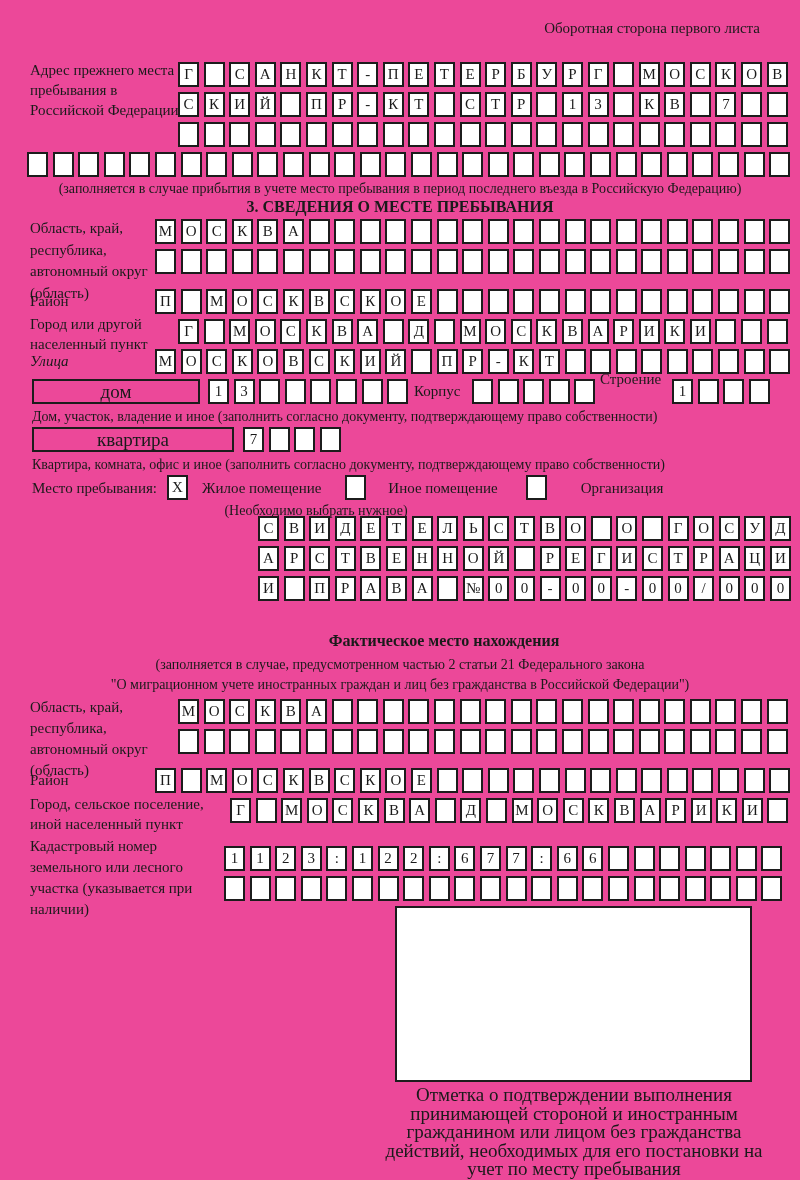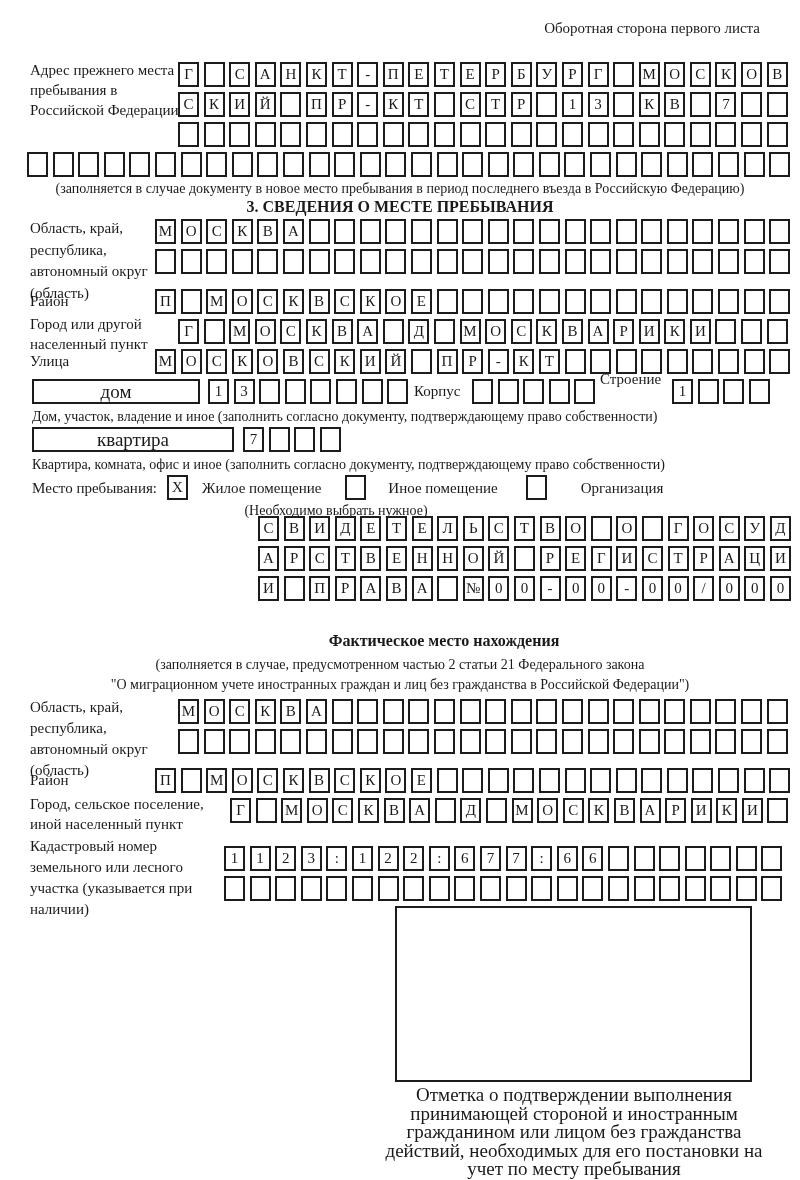--- a/index.html
+++ b/index.html
@@ -1,18 +1,18 @@
 <!DOCTYPE html>
 <html><head>
 <meta charset="utf-8">
 <style>
   html,body { margin:0; padding:0; background:#e8e8e8; }
   .page {
     position:relative; width:800px; height:1180px; margin:0 auto;
-    background:#ffffff; color:#1a1a1a;
+    background:#ec4899; color:#1a1a1a;
     font-family:"Liberation Serif", serif; overflow:hidden;
   }
   .abs { position:absolute; }
   .lbl { font-size:15px; line-height:20px; }
   .cap { font-size:14px; line-height:18px; }
   .ttl { font-weight:bold; font-size:16px; text-align:center; width:800px; left:0; }
   .cellrow { display:flex; gap:4.6px; }
   .cell {
     flex:0 0 21px; width:21px; height:25px; box-sizing:border-box;
     border:2px solid #1c1c1c; background:#fff;
@@ -138,21 +138,21 @@
       <div class="cell"></div>
       <div class="cell"></div>
       <div class="cell"></div>
       <div class="cell"></div>
       <div class="cell"></div>
       <div class="cell"></div>
       <div class="cell"></div>
       <div class="cell"></div>
       <div class="cell"></div>
     </div>
-  <div class="abs cap ctr" style="left:0; top:180px; width:800px;">(заполняется в случае документу в новое место пребывания в период последнего въезда в Российскую Федерацию)</div>
+  <div class="abs cap ctr" style="left:0; top:180px; width:800px;">(заполняется в случае прибытия в учете место пребывания в период последнего въезда в Российскую Федерацию)</div>
 
   <div class="abs ttl" style="top:198px;">3. СВЕДЕНИЯ О МЕСТЕ ПРЕБЫВАНИЯ</div>
 
   <div class="abs lbl" style="left:30px; top:218px; width:135px; line-height:21.5px;">Область, край, республика, автономный округ (область)</div>
   <div class="abs cellrow" style="left:155px; top:219px;">
       <div class="cell">М</div>
       <div class="cell">О</div>
       <div class="cell">С</div>
       <div class="cell">К</div>
       <div class="cell">В</div>
@@ -255,21 +255,21 @@
       <div class="cell">А</div>
       <div class="cell">Р</div>
       <div class="cell">И</div>
       <div class="cell">К</div>
       <div class="cell">И</div>
       <div class="cell"></div>
       <div class="cell"></div>
       <div class="cell"></div>
     </div>
 
-  <div class="abs lbl" style="left:30px; top:351px;">Улица</div>
+  <div class="abs lbl" style="left:30px; top:351px;font-style:italic;">Улица</div>
   <div class="abs cellrow" style="left:155px; top:349px;">
       <div class="cell">М</div>
       <div class="cell">О</div>
       <div class="cell">С</div>
       <div class="cell">К</div>
       <div class="cell">О</div>
       <div class="cell">В</div>
       <div class="cell">С</div>
       <div class="cell">К</div>
       <div class="cell">И</div>
@@ -330,21 +330,21 @@
 
   <div class="abs stayrow" style="left:32px; top:475px;">
     <span class="lbl">Место пребывания:</span>
     <div class="cell" style="margin-left:10px;">X</div>
     <span class="lbl" style="margin-left:14px;">Жилое помещение</span>
     <div class="cell" style="margin-left:24px;"></div>
     <span class="lbl" style="margin-left:22px;">Иное помещение</span>
     <div class="cell" style="margin-left:28px;"></div>
     <span class="lbl" style="margin-left:34px;">Организация</span>
   </div>
-  <div class="abs cap ctr" style="left:146px; top:502px; width:380px;">(Необходимо выбрать нужное)</div>
+  <div class="abs cap ctr" style="left:126px; top:502px; width:380px;">(Необходимо выбрать нужное)</div>
 
   <div class="abs cellrow" style="left:258px; top:516px;">
       <div class="cell">С</div>
       <div class="cell">В</div>
       <div class="cell">И</div>
       <div class="cell">Д</div>
       <div class="cell">Е</div>
       <div class="cell">Т</div>
       <div class="cell">Е</div>
       <div class="cell">Л</div>

